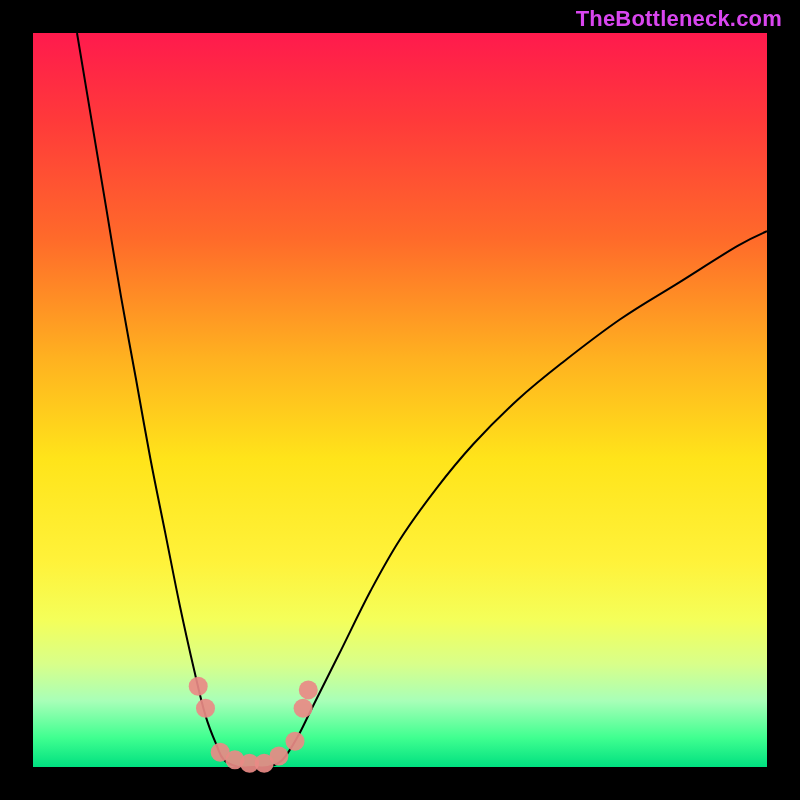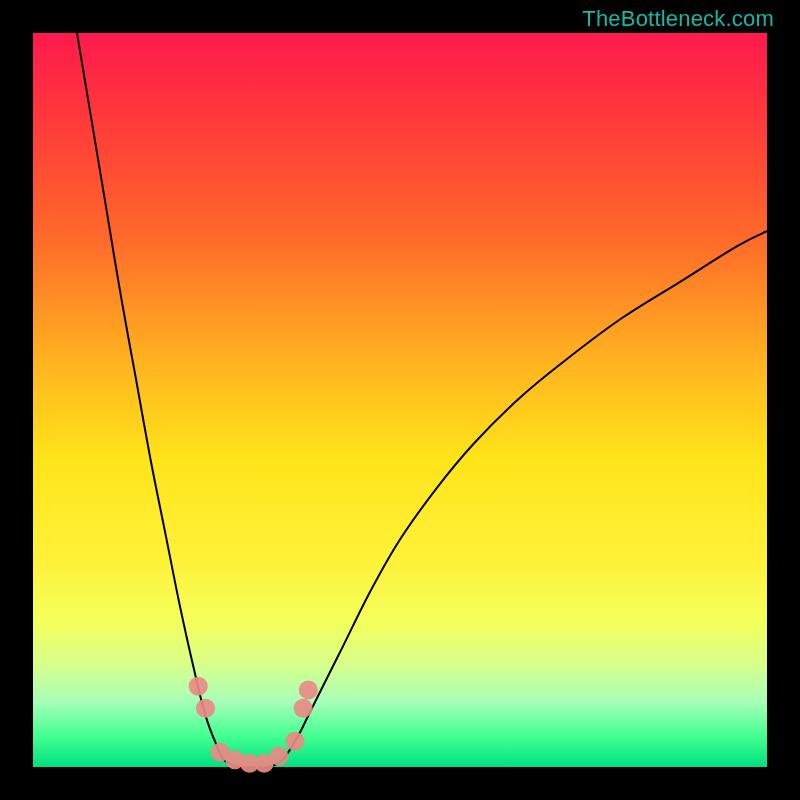--- a/index.html
+++ b/index.html
@@ -36,24 +36,24 @@
       #f4ff5a 80%,
       #d8ff8a 86%,
       #a8ffb8 91%,
       #40ff90 96%,
       #00e080 100%
     );
   }
   .watermark {
     position: absolute;
     top: 6px;
-    right: 26px;
-    color: #14b8a6;
+    right: 18px;
+    color: #d946ef;
     font-size: 22px;
-    font-weight: 400;
+    font-weight: 700;
     letter-spacing: 0.2px;
     user-select: none;
   }
   svg.curve {
     position: absolute;
     left: 0;
     top: 0;
     width: 734px;
     height: 734px;
     overflow: visible;

